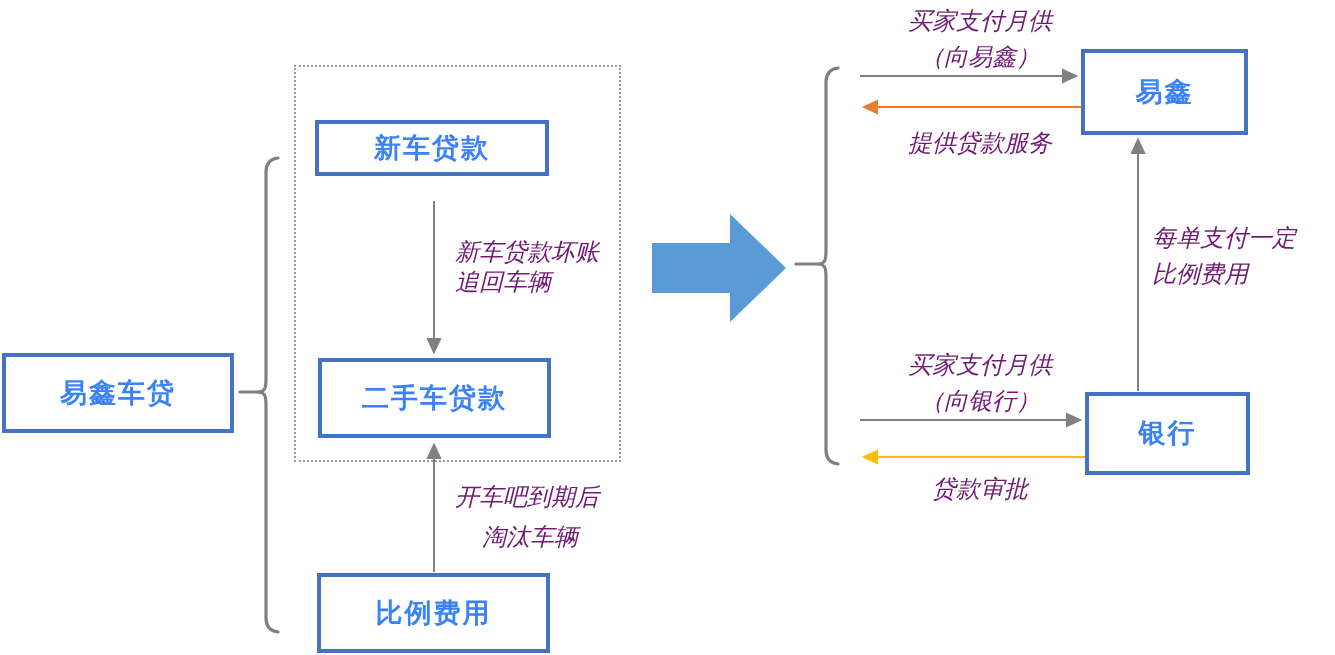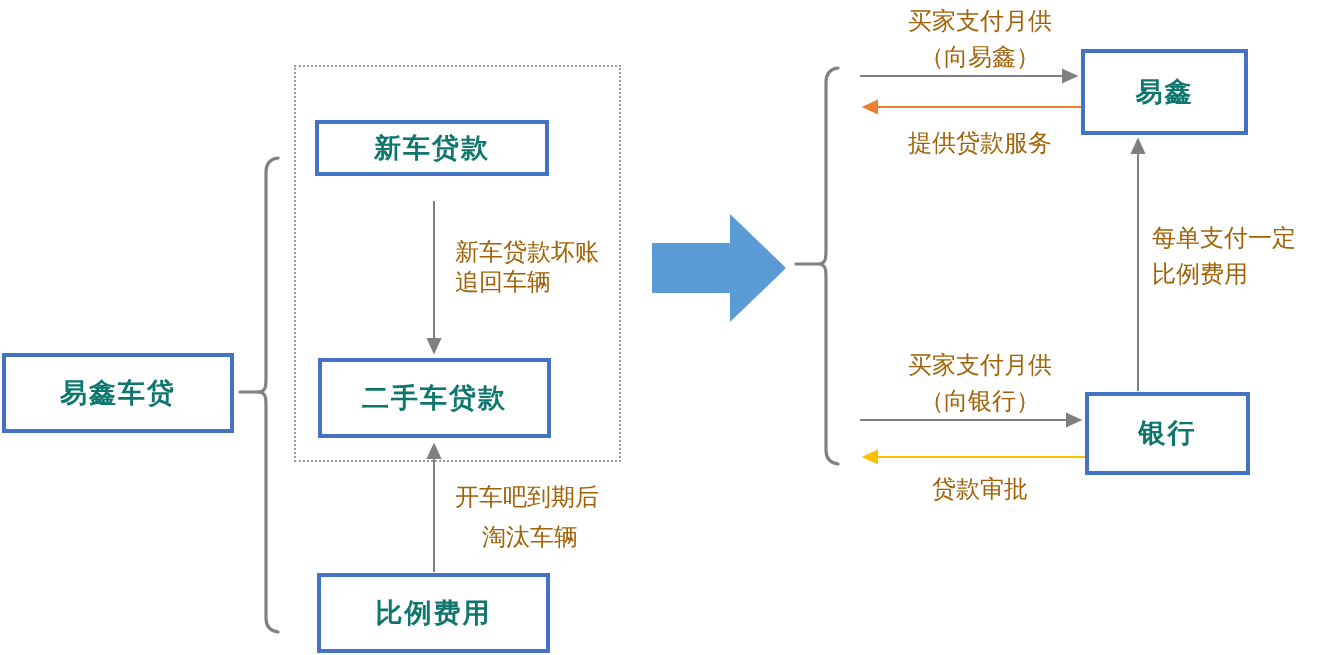--- a/index.html
+++ b/index.html
@@ -18,41 +18,42 @@
     overflow: hidden;
   }
   .box {
     position: absolute;
     box-sizing: border-box;
     background: #ffffff;
     border: 4px solid #4472C4;
     display: flex;
     align-items: center;
     justify-content: center;
-    color: #0f766e;
+    color: #3b82f6;
     font-weight: bold;
     letter-spacing: 2px;
   }
   .box span {
     display: block;
     line-height: 1;
   }
   .group-dotted {
     position: absolute;
     box-sizing: border-box;
     border: 2px dotted #9a9a9a;
     background: transparent;
   }
   .lbl {
     position: absolute;
-    color: #a16207;
+    color: #701a75;
     font-weight: normal;
     line-height: 1.35;
     white-space: pre-line;
     text-align: center;
+    font-style: italic;
   }
   .lbl.left-align { text-align: left; }
   svg.overlay {
     position: absolute;
     left: 0;
     top: 0;
     width: 1335px;
     height: 655px;
     pointer-events: none;
   }

